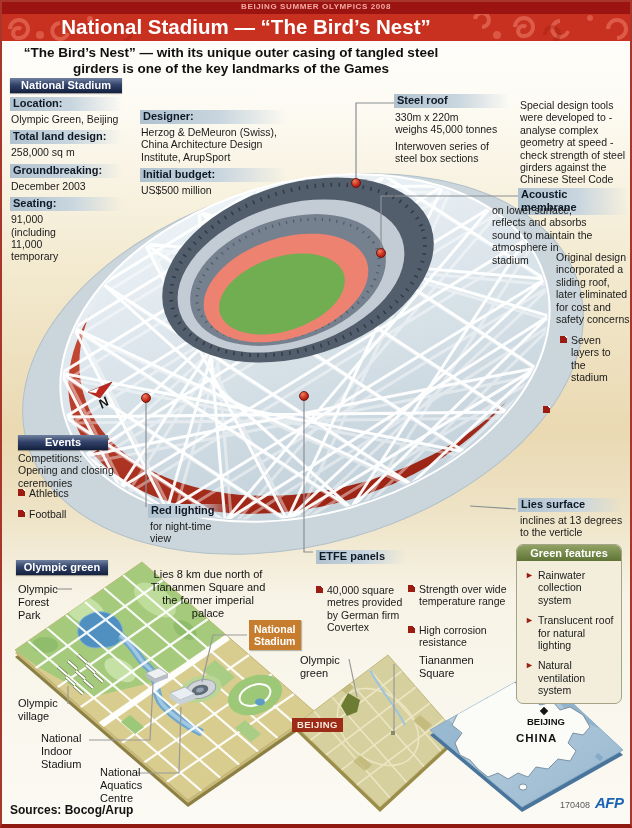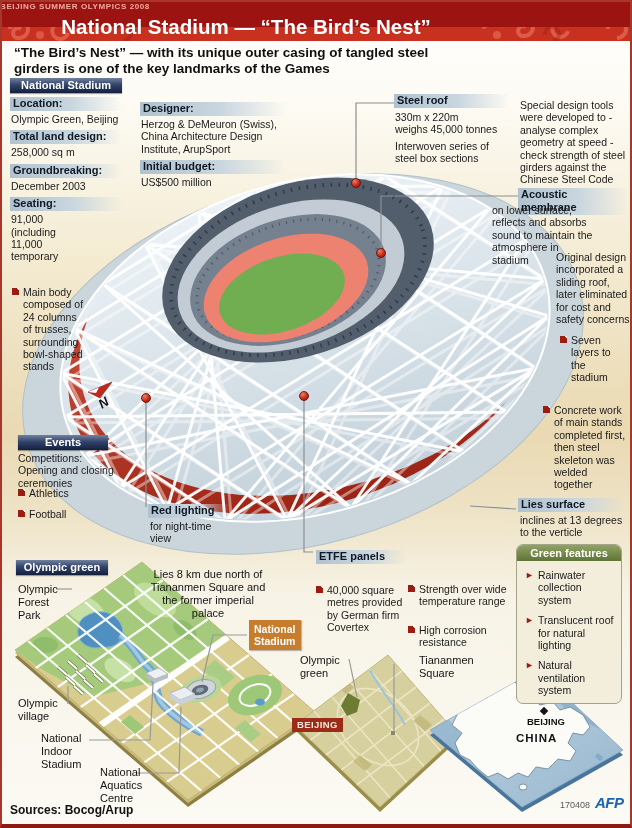--- a/index.html
+++ b/index.html
@@ -1,26 +1,26 @@
 <!DOCTYPE html>
 <html><head>
 <meta charset="utf-8">
 <style>
   html,body{margin:0;padding:0;background:#888;}
   #canvas{position:relative;width:632px;height:828px;overflow:hidden;
     font-family:"Liberation Sans",sans-serif;color:#161616;
     background:linear-gradient(180deg,#ffffff 0%,#fdfbf4 12%,#f3ead0 32%,#ead9b2 52%,#eee3c6 62%,#f7f3e6 72%,#fbfaf4 100%);}
   .abs{position:absolute;}
   .frame{position:absolute;inset:0;border:2px solid #a8362a;border-bottom:4px solid #8e1a12;pointer-events:none;z-index:60;}
-  .kicker{left:0;top:0;width:100%;height:27px;background:#9c1412;z-index:5;
-    text-align:left;font-size:8px;font-weight:bold;letter-spacing:.6px;color:#f2aba1;line-height:13px;}
+  .kicker{left:0;top:0;width:100%;height:14px;background:#9c1412;z-index:5;
+    text-align:center;font-size:8px;font-weight:bold;letter-spacing:.6px;color:#f2aba1;line-height:13px;}
   .banner{left:0;top:13px;width:100%;height:28px;background:#c8301f;z-index:4;}
   .banner svg{position:absolute;left:0;top:0;}
   .title{left:0;top:15px;width:492px;text-align:center;z-index:6;color:#fff;font-size:20.5px;font-weight:bold;}
-  .intro{left:14px;top:45px;width:434px;font-size:13.5px;font-weight:bold;line-height:1.22;color:#101010;}
+  .intro{left:14px;top:45px;width:434px;font-size:13.5px;font-weight:bold;line-height:1.22;color:#101010;text-align:center;}
   .navybar{background:linear-gradient(180deg,#70819f 0%,#33436b 45%,#13203e 100%);color:#fff;
     font-size:11px;font-weight:bold;text-align:center;padding:1px 4px 2px;box-shadow:0 1px 1px rgba(0,0,0,.35);}
   .flabel{background:linear-gradient(90deg,#b0c2cf 0%,#c9d6df 55%,rgba(201,214,223,0) 100%);
     font-size:11px;font-weight:bold;color:#0e1826;padding:0 3px 1px;line-height:13px;margin-top:5px;}
   .fval{font-size:10.5px;line-height:1.18;margin:2px 1px 3px 1px;color:#1a1a1a;}
   .body-sm{font-size:10.5px;line-height:1.18;color:#1a1a1a;}
   .brow{display:flex;gap:4px;}
   .sq{flex:0 0 auto;width:7px;height:7px;margin-top:2px;background:linear-gradient(225deg,#fff 0 2px,#9c1c12 2px);}
   .tri{flex:0 0 auto;color:#9c1c12;font-size:9px;line-height:12px;}
   .greenbox{left:516px;top:544px;width:104px;background:#f2eedb;border:1px solid #a4a489;border-radius:7px;z-index:8;padding-bottom:7px;}
@@ -147,21 +147,21 @@
     <div class="fval">Olympic Green, Beijing</div>
     <div class="flabel">Total land design:</div>
     <div class="fval">258,000 sq m</div>
     <div class="flabel">Groundbreaking:</div>
     <div class="fval">December 2003</div>
     <div class="flabel">Seating:</div>
     <div class="fval" style="width:66px">91,000 (including 11,000 temporary</div>
   </div>
 
   <div class="abs" style="left:140px;top:92px;width:146px;z-index:7">
-    <div class="flabel" style="margin-top:10px">Designer:</div>
+    <div class="flabel" style="margin-top:18px">Designer:</div>
     <div class="fval">Herzog &amp; DeMeuron (Swiss), China Architecture Design Institute, ArupSport</div>
     <div class="flabel">Initial budget:</div>
     <div class="fval">US$500 million</div>
   </div>
 
   <div class="abs flabel" style="left:394px;top:94px;width:110px;margin:0;z-index:7">Steel roof</div>
   <div class="abs body-sm" style="left:395px;top:111px;width:130px;z-index:7">
     <div>330m x 220m</div>
     <div>weighs 45,000 tonnes</div>
   </div>
@@ -174,21 +174,20 @@
 
   <div class="abs body-sm" style="left:556px;top:251px;width:76px;z-index:7">Original design incorporated a sliding roof, later eliminated for cost and safety concerns</div>
 
   <div class="abs brow" style="left:560px;top:334px;width:62px;z-index:7">
     <span class="sq"></span>
     <span class="body-sm">Seven layers to the stadium</span>
   </div>
 
   <div class="abs brow" style="left:543px;top:404px;width:84px;z-index:7">
     <span class="sq"></span>
-    <span class="body-sm">Concrete work of main stands completed first, then steel skeleton was welded together</span>
   </div>
 
   <div class="abs flabel" style="left:518px;top:498px;width:100px;margin:0;z-index:7">Lies surface</div>
   <div class="abs body-sm" style="left:520px;top:514px;width:108px;z-index:7">inclines at 13 degrees to the verticle</div>
 
   <div class="abs greenbox">
     <div class="greenhdr">Green features</div>
     <div class="brow">
       <span class="tri">►</span>
       <span class="body-sm">Rainwater collection system</span>
@@ -196,24 +195,20 @@
     <div class="brow">
       <span class="tri">►</span>
       <span class="body-sm">Translucent roof for natural lighting</span>
     </div>
     <div class="brow">
       <span class="tri">►</span>
       <span class="body-sm">Natural ventilation system</span>
     </div>
   </div>
 
-  <div class="abs brow" style="left:12px;top:286px;width:72px;z-index:7">
-    <span class="sq"></span>
-    <span class="body-sm">Main body composed of 24 columns of trusses, surrounding bowl-shaped stands</span>
-  </div>
 
   <div class="abs navybar" style="left:18px;top:435px;width:82px;z-index:7">Events</div>
   <div class="abs body-sm" style="left:18px;top:452px;width:100px;z-index:7">Competitions: Opening and closing ceremonies</div>
   <div class="abs brow" style="left:18px;top:487px;z-index:7">
     <span class="sq"></span>
     <span class="body-sm">Athletics</span>
   </div>
   <div class="abs brow" style="left:18px;top:508px;z-index:7">
     <span class="sq"></span>
     <span class="body-sm">Football</span>

